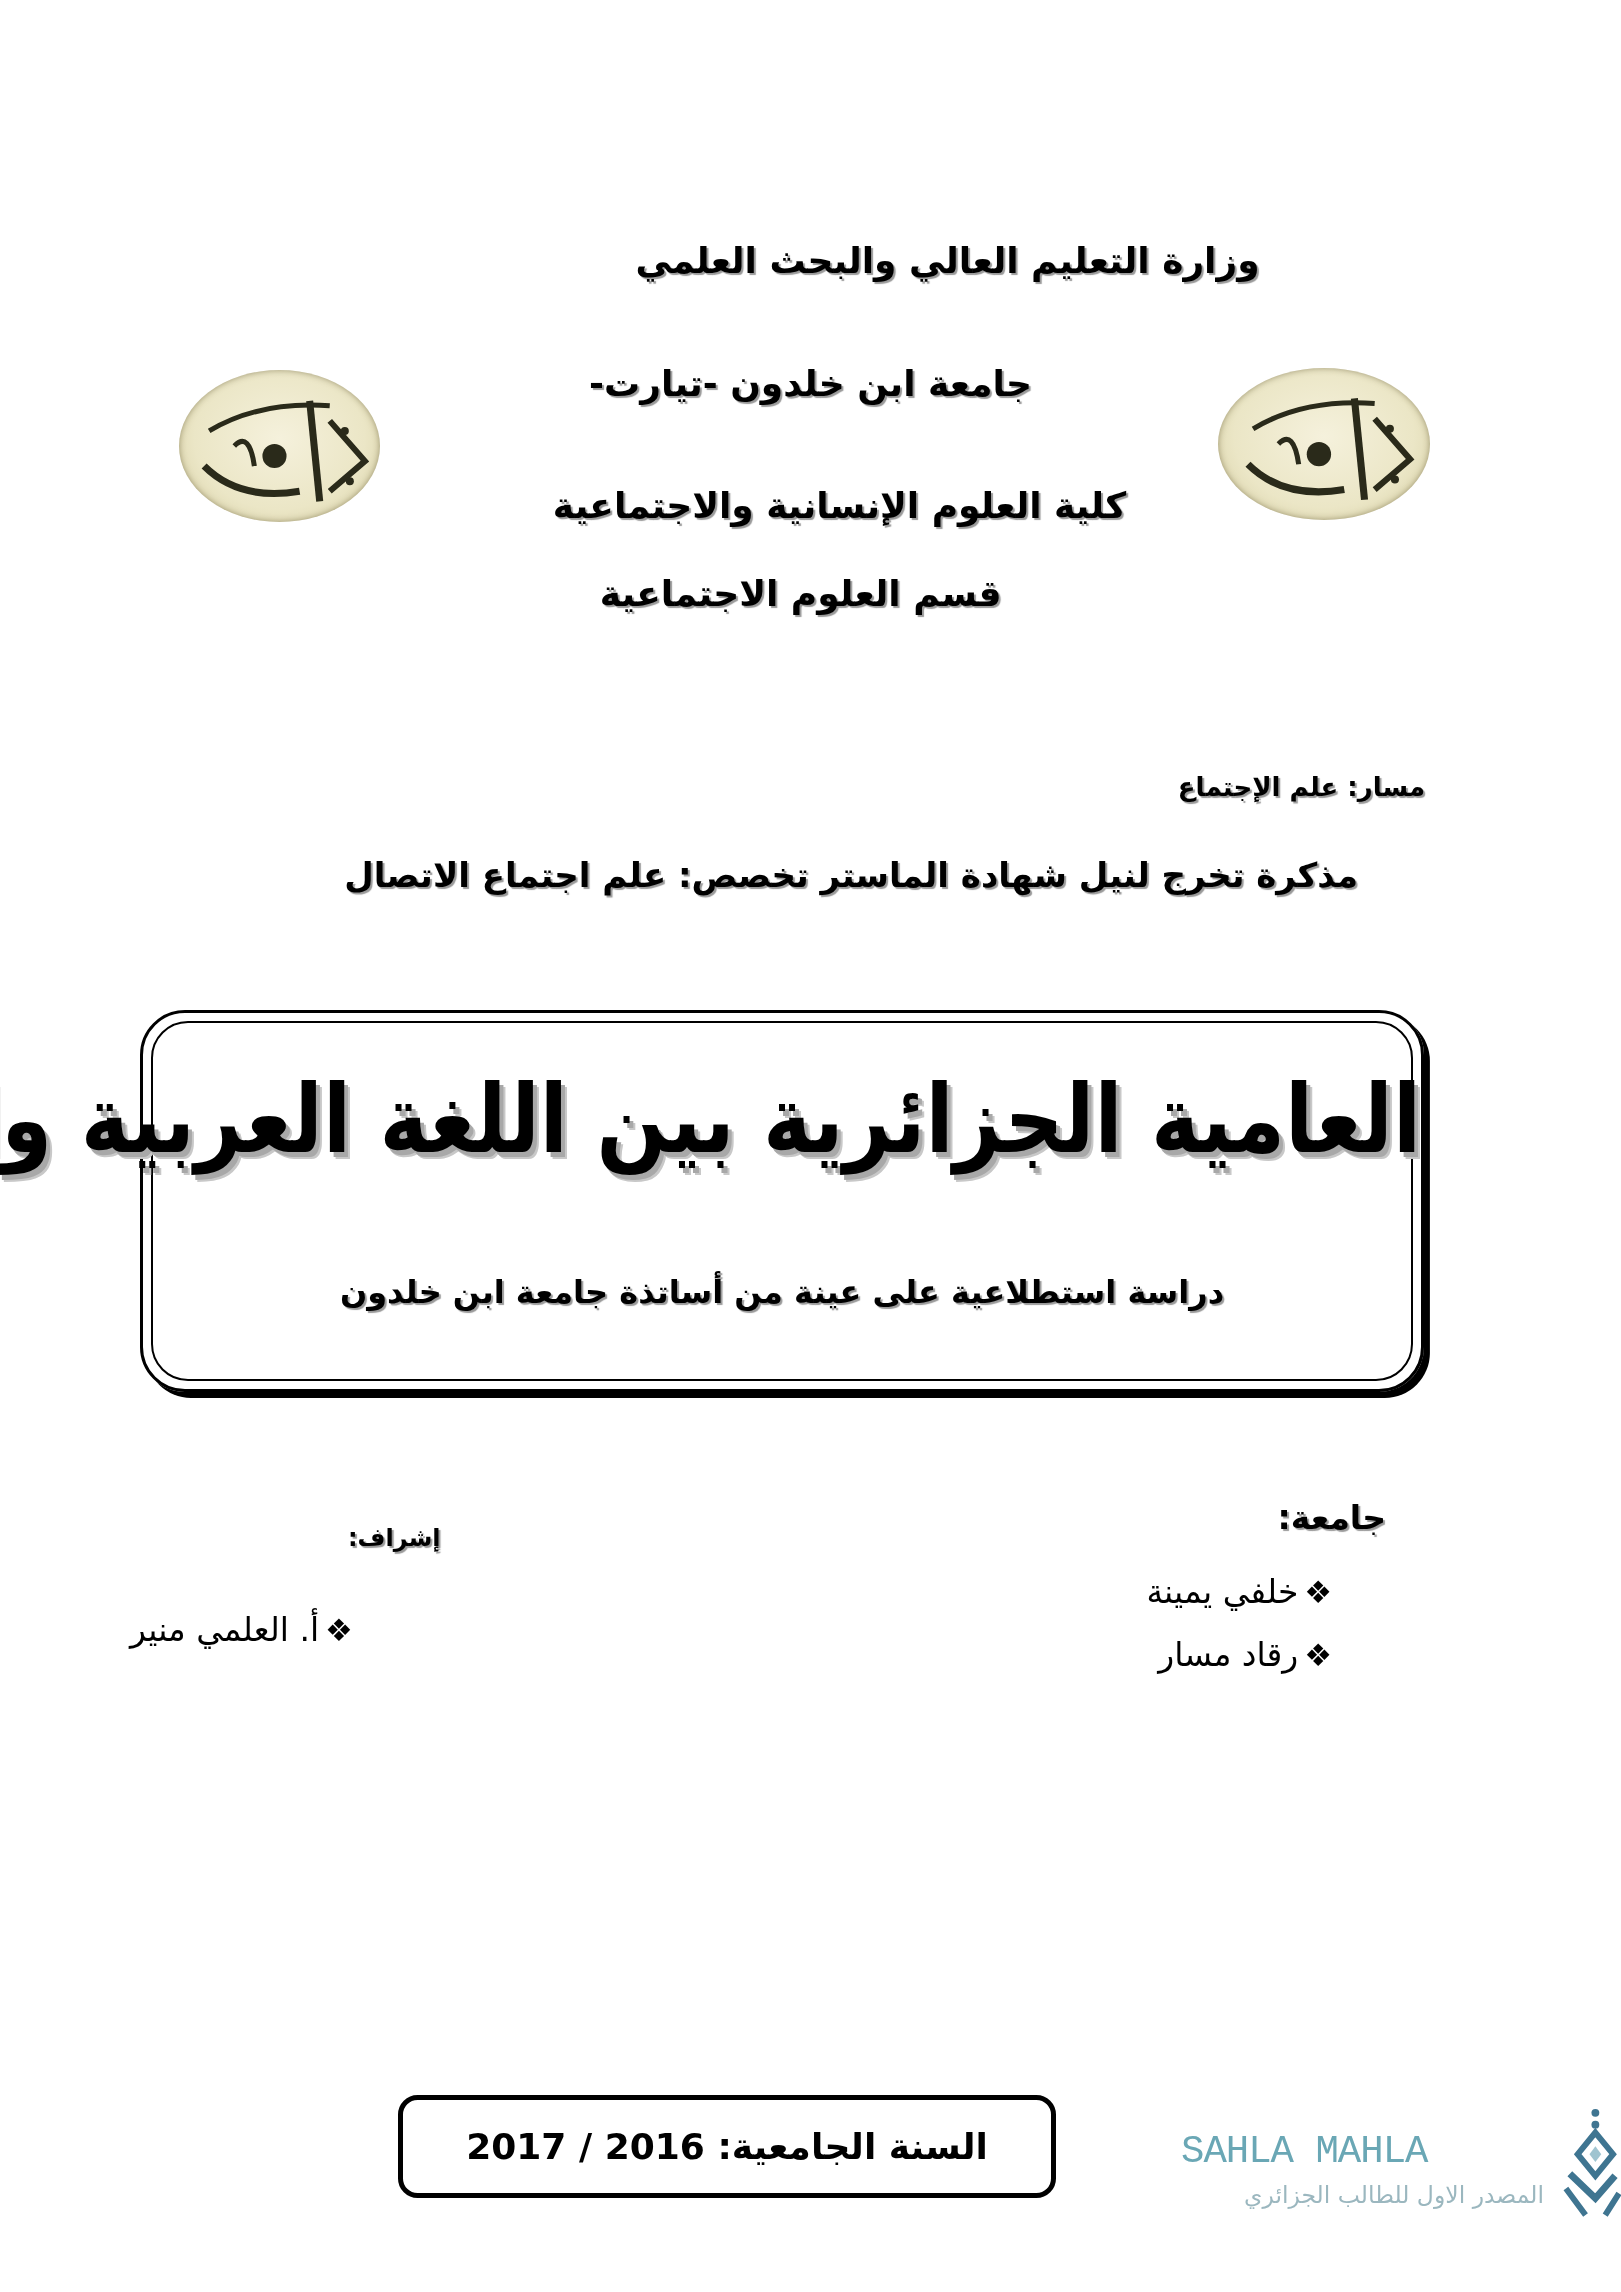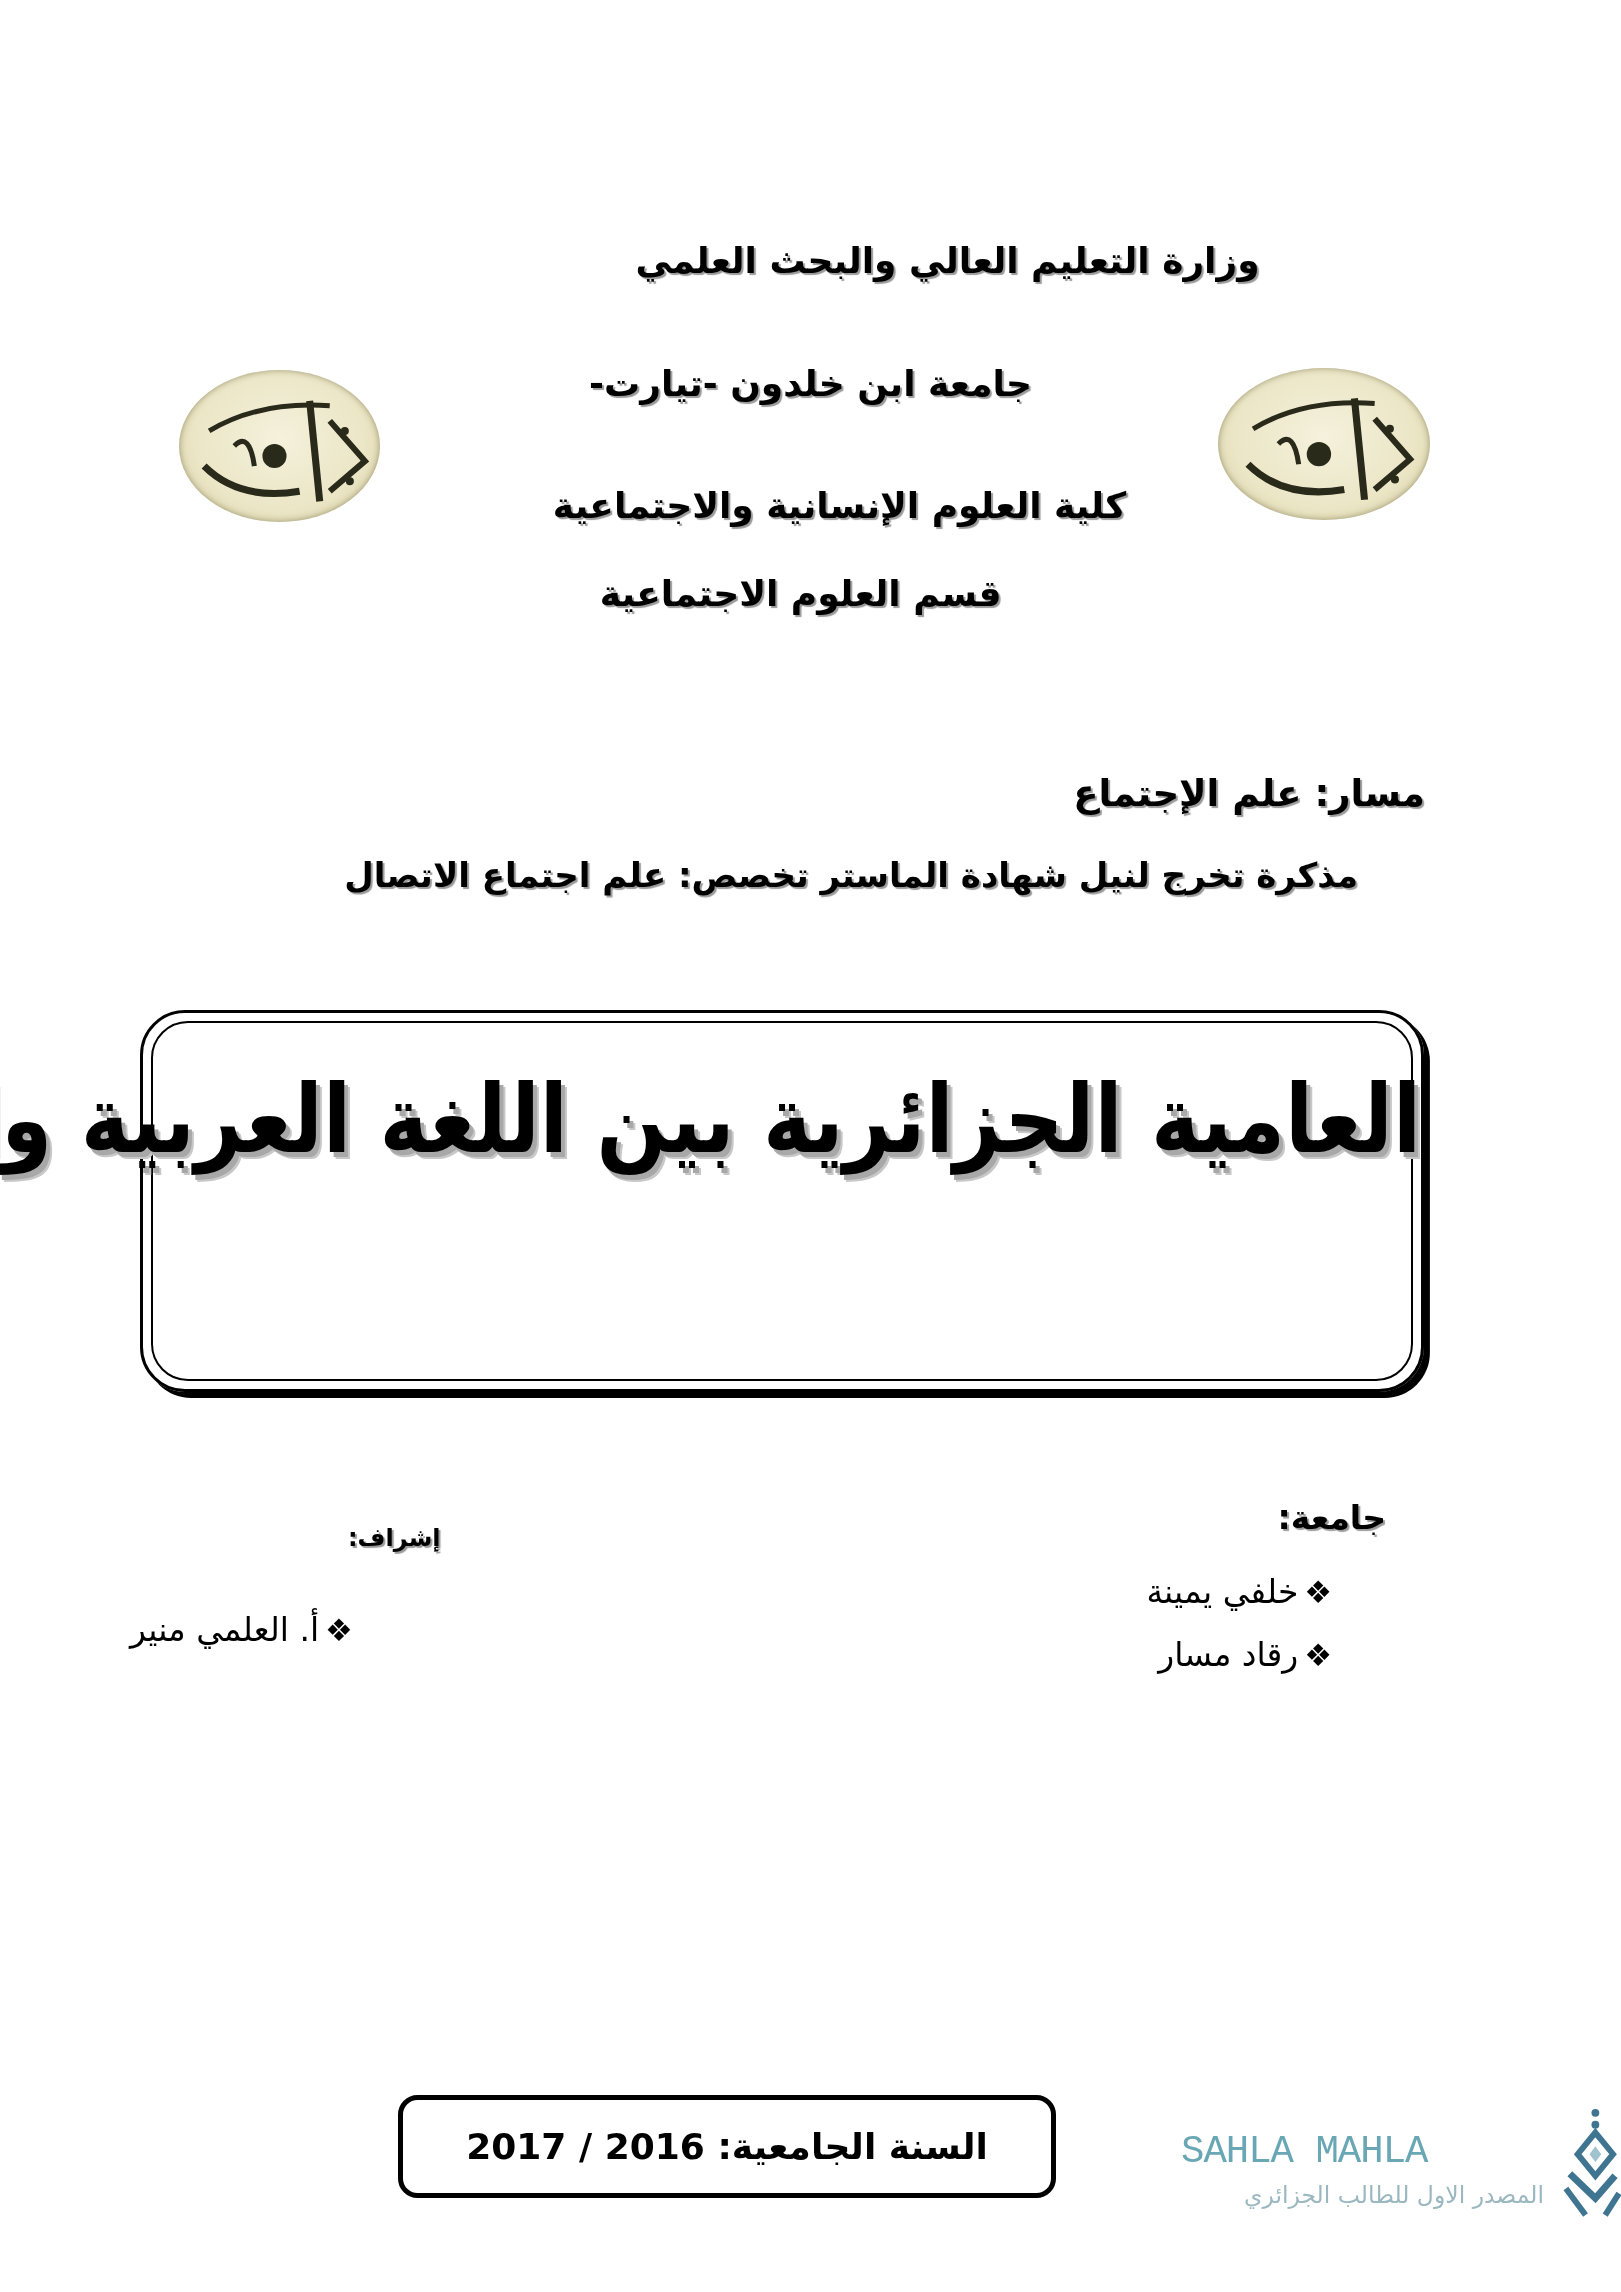--- a/index.html
+++ b/index.html
@@ -21,21 +21,21 @@
     .logo {
       width: 201px; height: 152px; border-radius: 50%;
       background: radial-gradient(ellipse at 50% 45%, #f5f1dc 0%, #ebe6c6 60%, #d9d2a8 90%, #c9c095 100%);
       box-shadow: inset 0 0 5.9px rgba(80,70,30,0.5);
       overflow: hidden;
     }
     .logo svg { width: 100%; height: 100%; }
     #logo-left { left: 179px; top: 370px; }
     #logo-right { left: 1218px; top: 368px; width: 212px; }
 
-    #track { top: 772px; right: 196px; font-size: 37px; white-space: nowrap; }
+    #track { top: 772px; right: 196px; font-size: 26px; white-space: nowrap; }
     #thesis { top: 855px; right: 263px; font-size: 34px; white-space: nowrap; text-align: right; }
 
     #title-box {
       left: 140px; top: 1010px; width: 1284px; height: 382px;
       border: 3.9px solid #000; border-radius: 45px;
       box-shadow: 5.9px 5.9px 0 #000;
       box-sizing: border-box;
     }
     #title-box-inner {
       position: absolute; left: 7.8px; top: 7.8px; right: 7.8px; bottom: 7.8px;
@@ -110,20 +110,21 @@
       <circle cx="170" cy="110" r="4" fill="#2a2a1a"></circle>
   </svg>
 </div>
 
 <div class="abs rtl shadow-text" id="track">مسار: علم الإجتماع</div>
 <div class="abs rtl shadow-text" id="thesis">مذكرة تخرج لنيل شهادة الماستر تخصص: علم اجتماع الاتصال</div>
 
 <div class="abs" id="title-box">
   <div id="title-box-inner"></div>
   <div id="main-title" class="rtl">العامية الجزائرية بين اللغة العربية واللغات الأجنبية</div>
+  <div id="subtitle" class="rtl shadow-text">دراسة استطلاعية على عينة من أساتذة جامعة ابن خلدون</div>
 </div>
 
 <div class="abs rtl shadow-text" id="prep-label">جامعة:</div>
 <div class="abs rtl" id="prep-list">
   <div class="person">
     <span class="bullet">❖</span>
     <span>خلفي يمينة</span>
   </div>
   <div class="person">
     <span class="bullet">❖</span>

